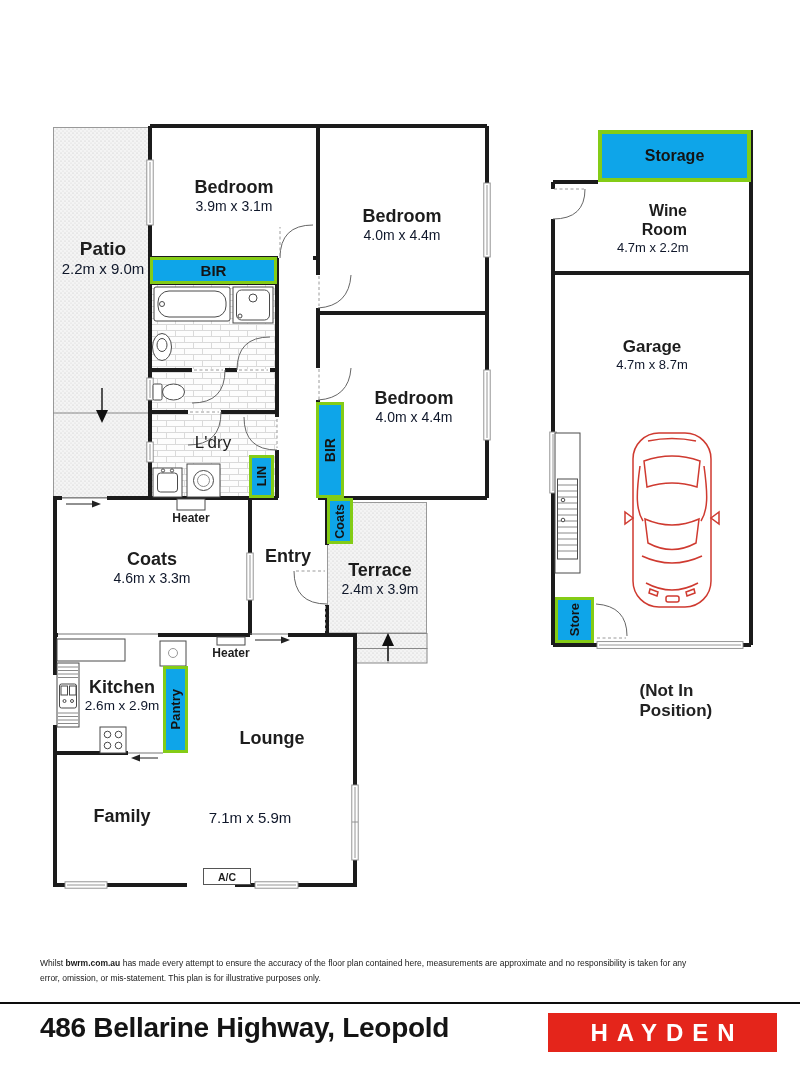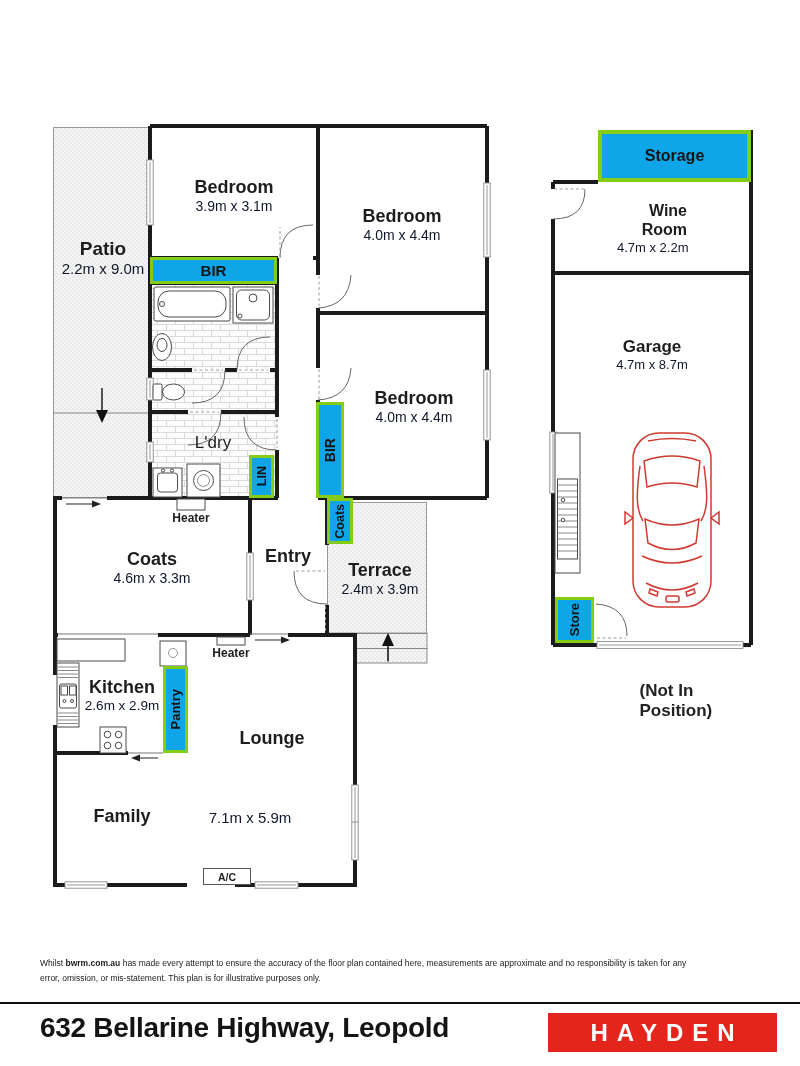--- a/index.html
+++ b/index.html
@@ -326,18 +326,18 @@
   <div class="plan-label tiny" style="left:231px;top:646px;">Heater</div>
   <div class="ac-box" style="left:187px;top:868px;width:48px;height:17px;">
     <span>A/C</span>
   </div>
   <div id="nip" style="left:653px;top:681px;">(Not In Position)</div>
 
   <div id="disclaimer">
     <span>Whilst </span><b>bwrm.com.au</b><span> has made every attempt to ensure the accuracy of the floor plan contained here, measurements are approximate and no responsibility is taken for any error, omission, or mis-statement. This plan is for illustrative purposes only.</span>
   </div>
   <div id="rule"></div>
-  <div id="address">632 Bellarine Highway, Leopold</div>
+  <div id="address">486 Bellarine Highway, Leopold</div>
   <div id="logo">
     <span>HAYDEN</span>
   </div>
 
 </div>
 
 </body></html>

